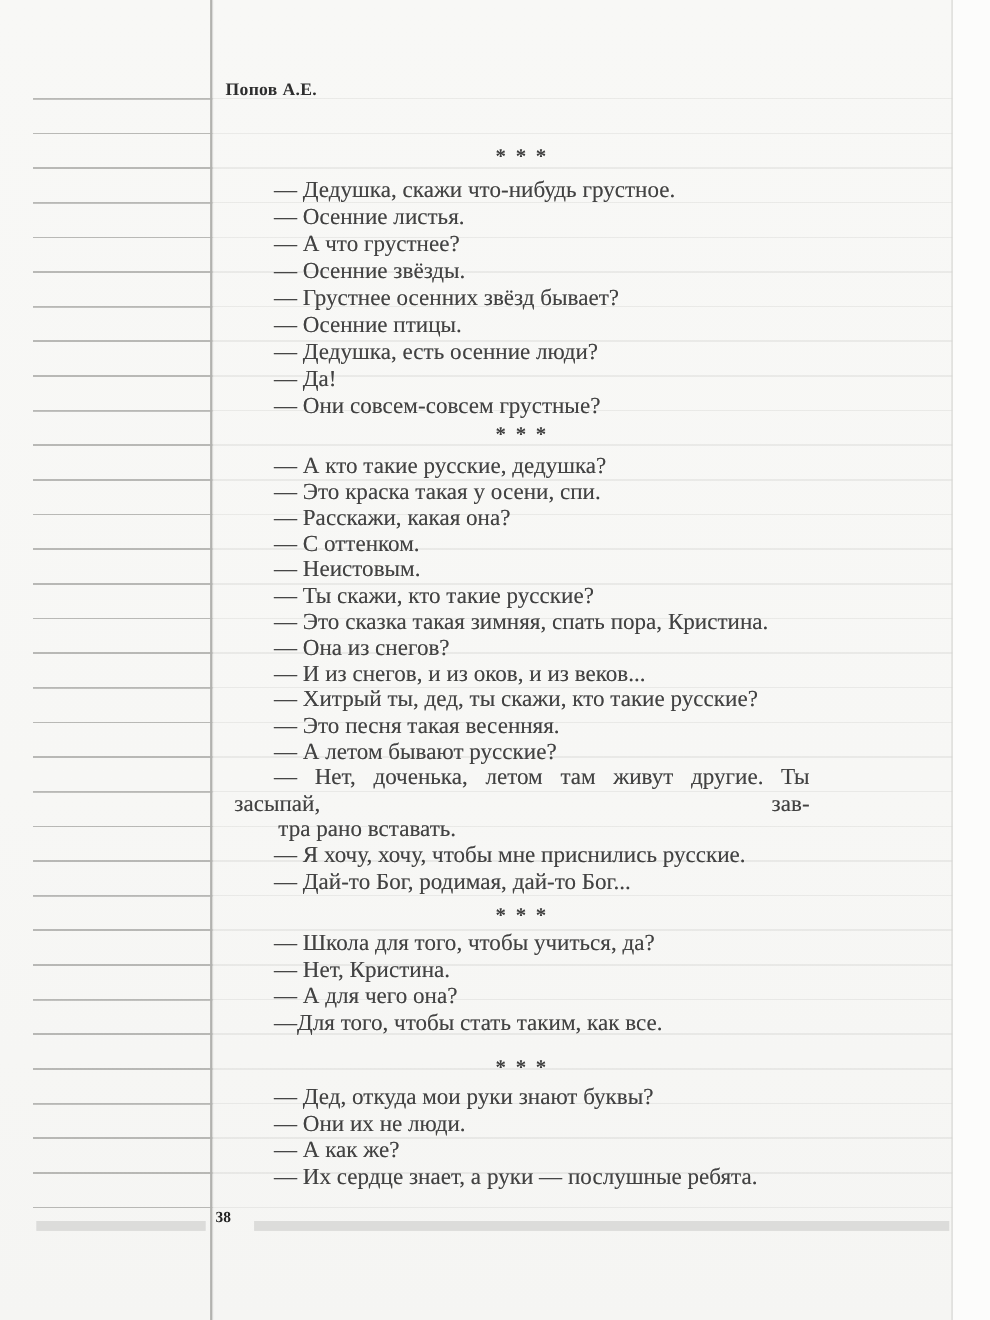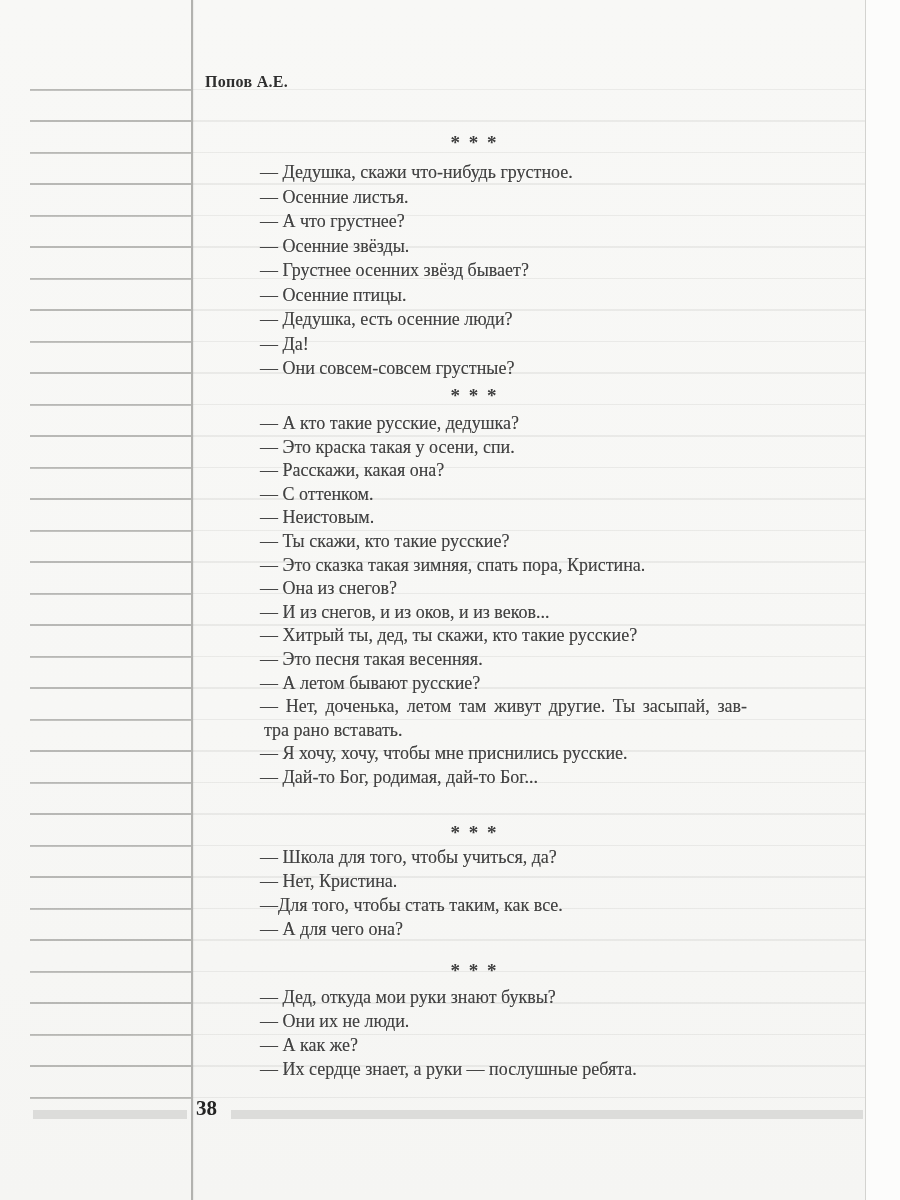--- a/index.html
+++ b/index.html
@@ -46,39 +46,39 @@
     position:absolute;left:205px;top:70px;
     font-weight:bold;font-size:16px;line-height:24px;
     color:#2e2e2e;letter-spacing:0.3px;
   }
   .sep{
     position:absolute;left:213px;width:523px;
     text-align:center;font-size:19px;font-weight:bold;line-height:24px;
     color:#3d3d3d;letter-spacing:2px;
   }
   .sec{
-    position:absolute;left:224px;width:523px;
-    font-size:18px;color:#424242;
+    position:absolute;left:213px;width:523px;
+    font-size:21px;color:#424242;
     text-shadow:0 0 0.6px rgba(66,66,66,0.45);
   }
   .sec1{top:160px;line-height:24.5px;}
   .sec2{top:412px;line-height:23.6px;}
   .sec3{top:845px;line-height:24px;}
   .sec4{top:985px;line-height:24px;}
   .line{text-indent:36px;white-space:nowrap;}
   .line.just{
     white-space:normal;
     text-align:justify;
     text-align-last:justify;
     -moz-text-align-last:justify;
   }
   .line.cont{text-indent:0;margin-left:40px;}
   .pageno{
     position:absolute;left:196px;top:1096px;
-    font-weight:bold;font-size:21px;line-height:24px;color:#232323;
+    font-weight:bold;font-size:14px;line-height:24px;color:#232323;
   }
   .bar{
     position:absolute;top:1110px;height:9px;background:#dcdcda;
   }
   .bar-left{left:33px;width:154px;}
   .bar-right{left:231px;width:632px;}
 </style>
 </head>
 <body>
 
@@ -125,22 +125,22 @@
     <div class="line cont">тра рано вставать.</div>
     <div class="line">— Я хочу, хочу, чтобы мне приснились русские.</div>
     <div class="line">— Дай-то Бог, родимая, дай-то Бог...</div>
   </div>
 
   <div class="sep" style="top:821px">* * *</div>
 
   <div class="sec sec3">
     <div class="line">— Школа для того, чтобы учиться, да?</div>
     <div class="line">— Нет, Кристина.</div>
+    <div class="line">— А для чего она?</div>
     <div class="line">—Для того, чтобы стать таким, как все.</div>
-    <div class="line">— А для чего она?</div>
   </div>
 
   <div class="sep" style="top:959px">* * *</div>
 
   <div class="sec sec4">
     <div class="line">— Дед, откуда мои руки знают буквы?</div>
     <div class="line">— Они их не люди.</div>
     <div class="line">— А как же?</div>
     <div class="line">— Их сердце знает, а руки — послушные ребята.</div>
   </div>

